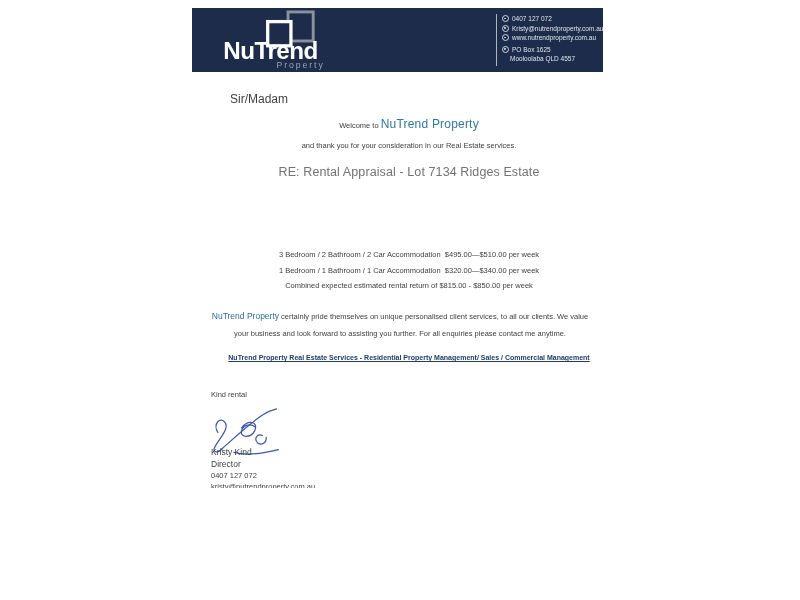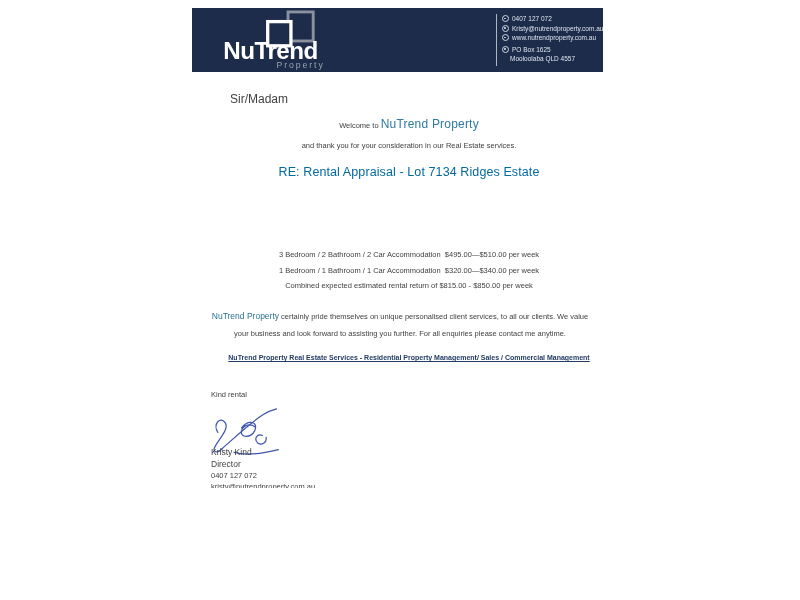--- a/index.html
+++ b/index.html
@@ -28,21 +28,21 @@
     background:#cfd6e2;border-radius:50%;
   }
   .contact-row.gap{margin-top:2px;}
   .contact-sub{padding-left:8px;white-space:nowrap;}
   
   .salutation{position:absolute;left:198px;top:92px;font-size:12px;margin-left:32px;}
   .center-block{position:absolute;left:210px;width:398px;text-align:center;}
   .welcome{top:117px;font-size:7.5px;}
   .welcome .brand{font-size:12px;color:#2e7aa0;letter-spacing:0.2px;}
   .welcome-sub{top:141px;font-size:7.5px;}
-  .subject{top:165px;font-size:12.5px;color:#0369a1;letter-spacing:0.1px;}
+  .subject{top:165px;font-size:12.5px;color:#737373;letter-spacing:0.1px;}
   .para1{position:absolute;left:211px;top:208px;width:392px;font-size:7.5px;line-height:11px;text-align:left;}
   .appr{font-size:7.5px;white-space:pre-wrap;}
   .appr1{top:250px;}
   .appr2{top:266px;}
   .appr3{top:281px;}
   .para2{position:absolute;left:211px;top:308px;width:378px;font-size:7.5px;line-height:17px;text-align:center;}
   .para2 .brand{color:#2b7295;font-size:8.5px;}
   .services{top:354px;font-size:7px;font-weight:bold;color:#223c63;text-decoration:underline;cursor:pointer;}
   .closing{position:absolute;left:211px;top:390px;font-size:7.5px;}
   .signature-svg{position:absolute;left:207px;top:407px;width:88px;height:52px;}

